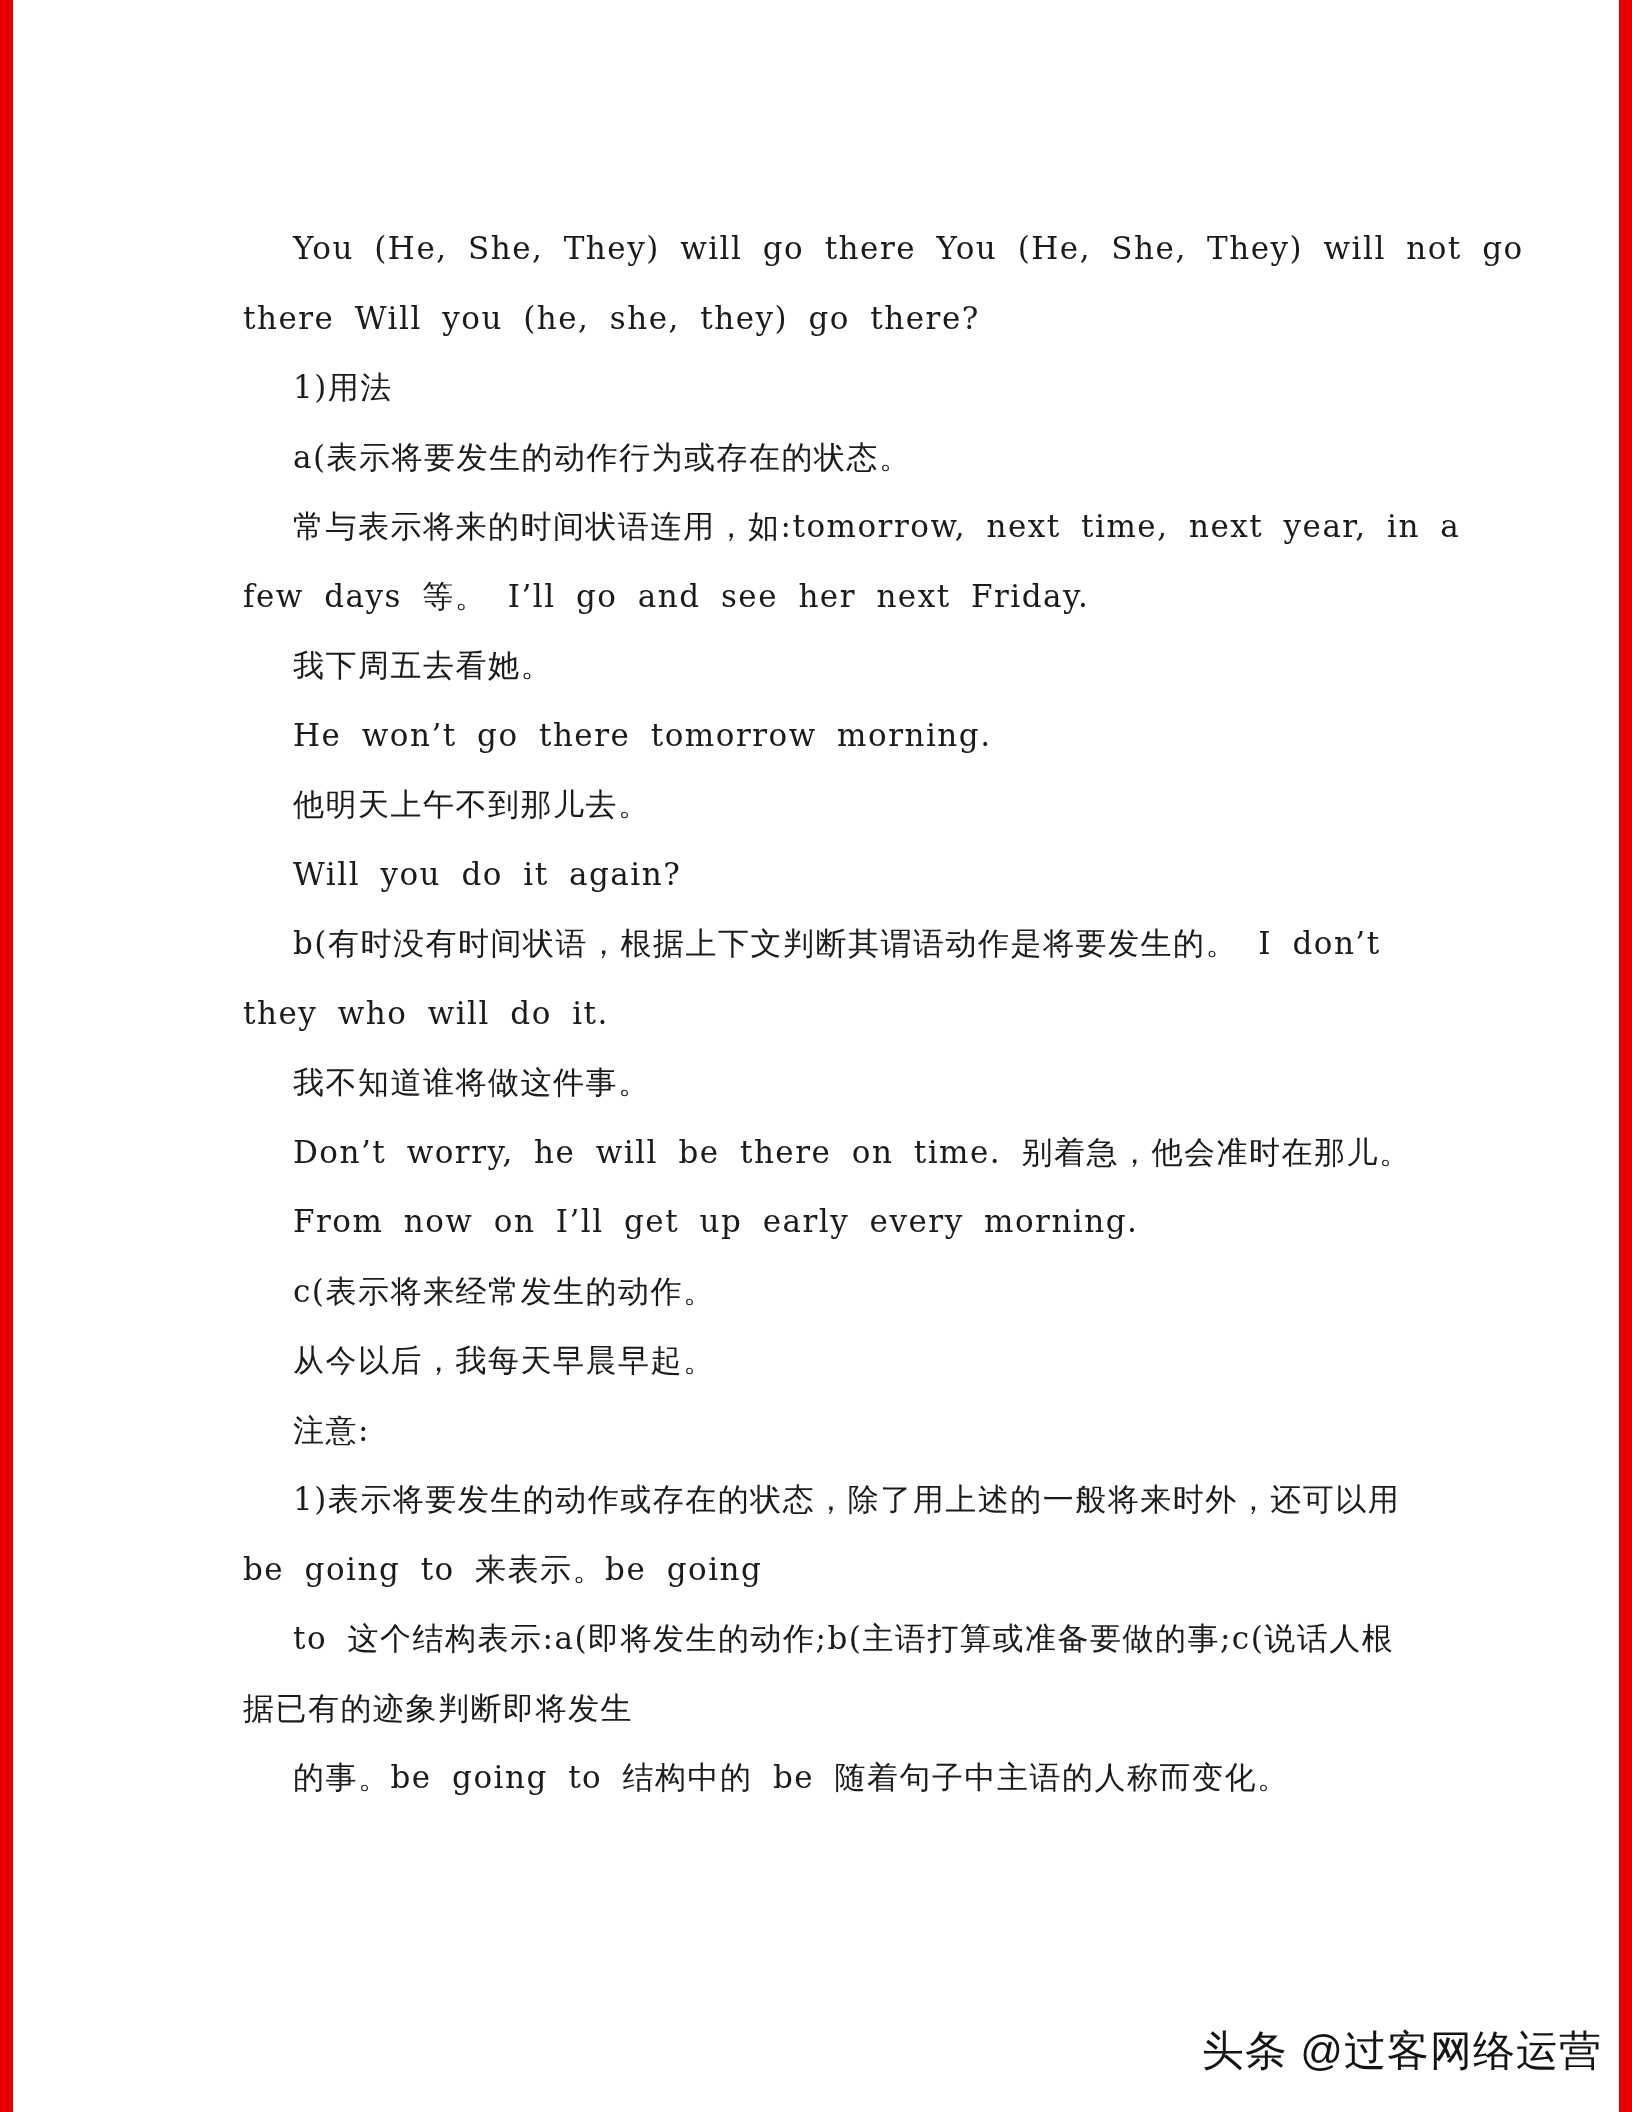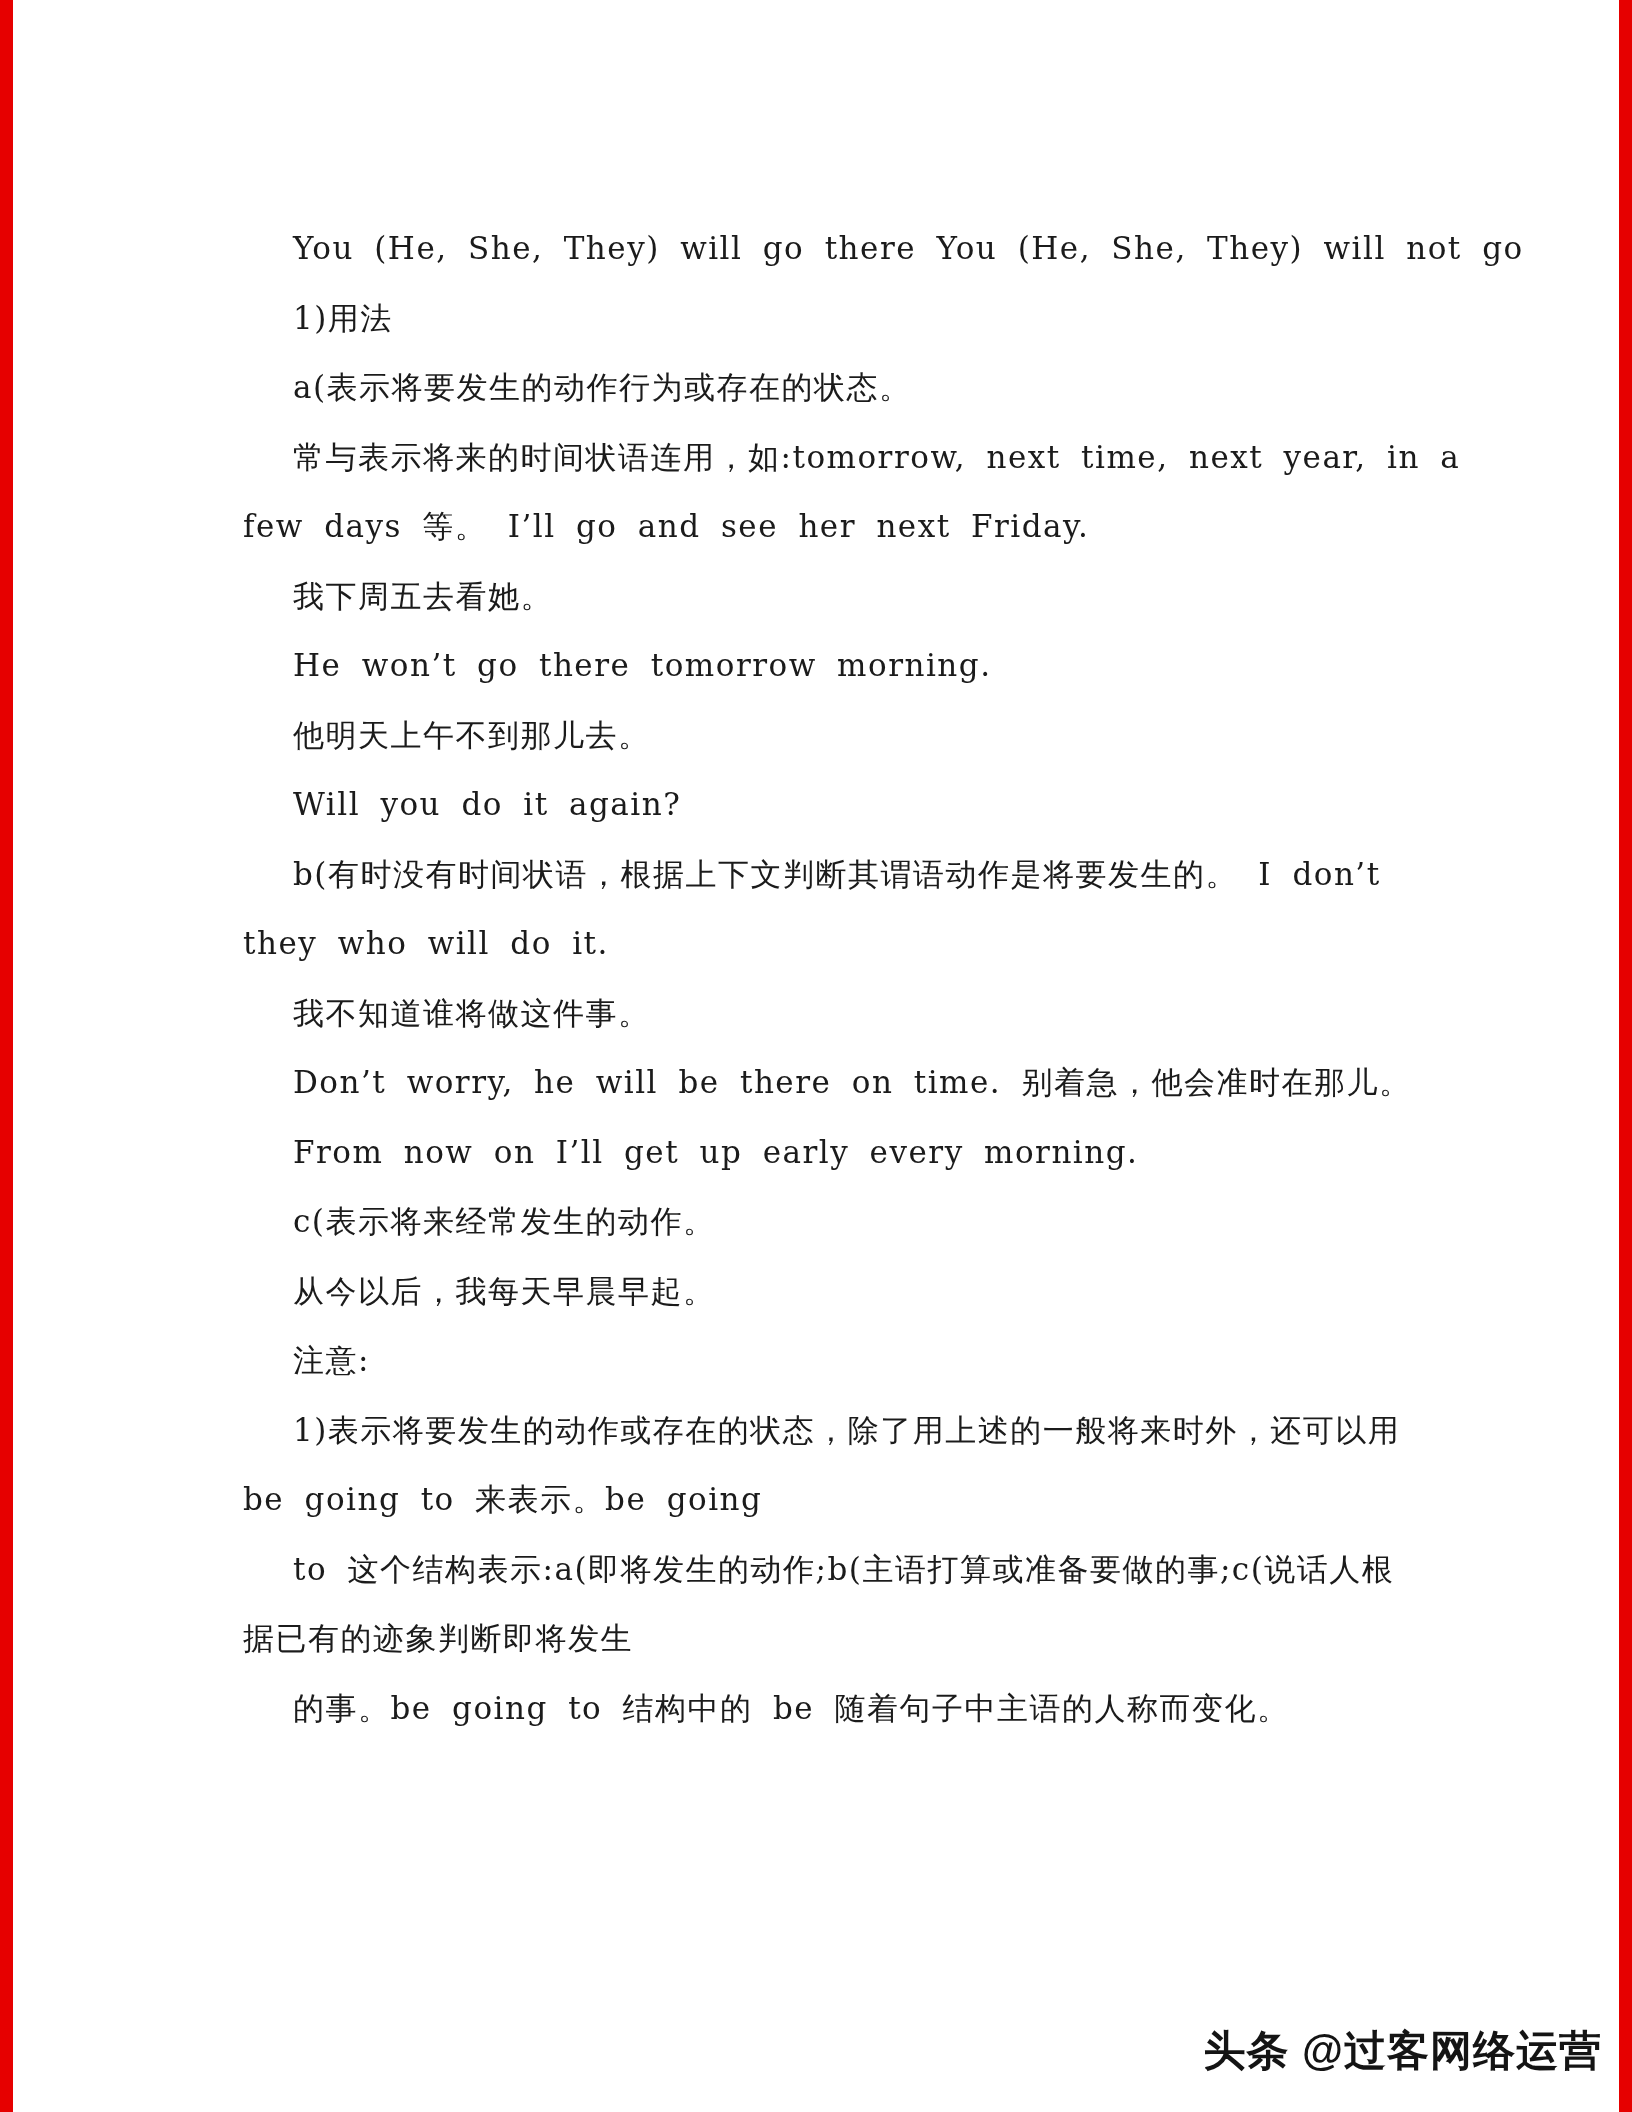--- a/index.html
+++ b/index.html
@@ -41,37 +41,38 @@
   }
   .line.indent {
     padding-left: 50px;
   }
 
   .watermark {
     position: absolute;
     right: 30px;
     bottom: 33px;
     font-family: "Liberation Sans", "DejaVu Sans", sans-serif;
-    font-weight: bold;
+    font-weight: normal;
     font-size: 42px;
     letter-spacing: 1px;
     color: var(--watermark-color, #141414);
     white-space: nowrap;
   }
 </style>
 </head>
 <body>
 
 <div class="red-bar left"></div>
 <div class="red-bar right"></div>
 
 <main class="content">
 
     <div class="line indent">You (He, She, They) will go there You (He, She, They) will not go</div>
 
+    <div class="line">there Will you (he, she, they) go there?</div>
 
     <div class="line indent">1)用法</div>
 
     <div class="line indent">a(表示将要发生的动作行为或存在的状态。</div>
 
     <div class="line indent">常与表示将来的时间状语连用，如:tomorrow, next time, next year, in a</div>
 
     <div class="line">few days 等。 I’ll go and see her next Friday.</div>
 
     <div class="line indent">我下周五去看她。</div>

